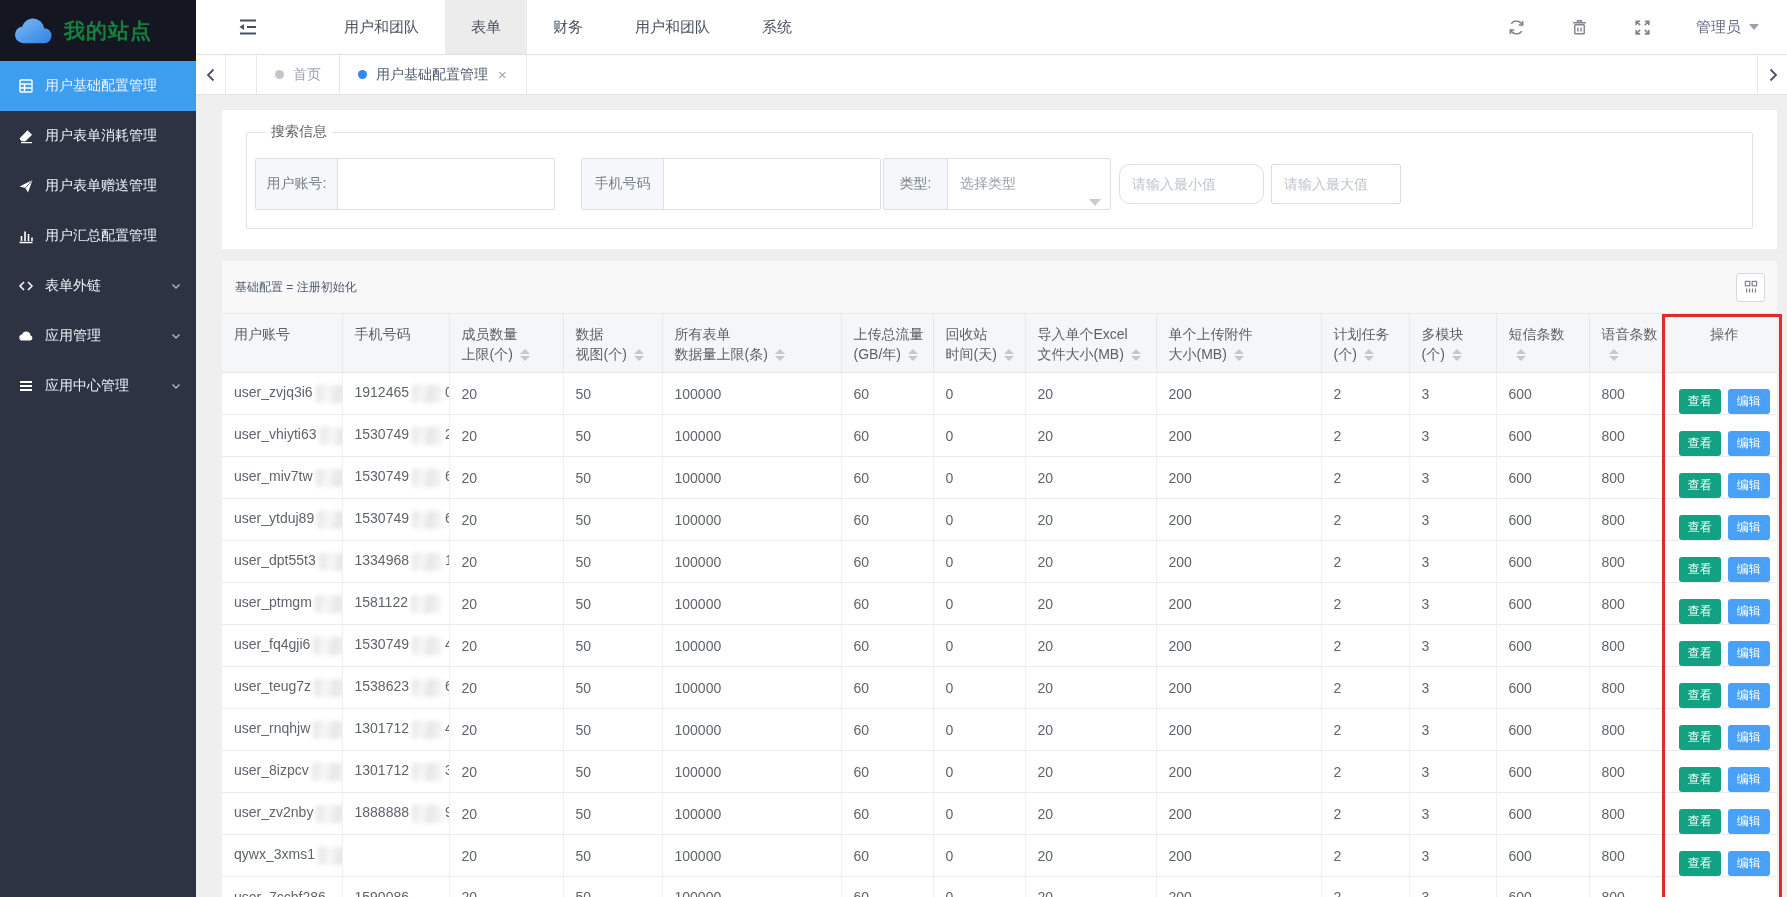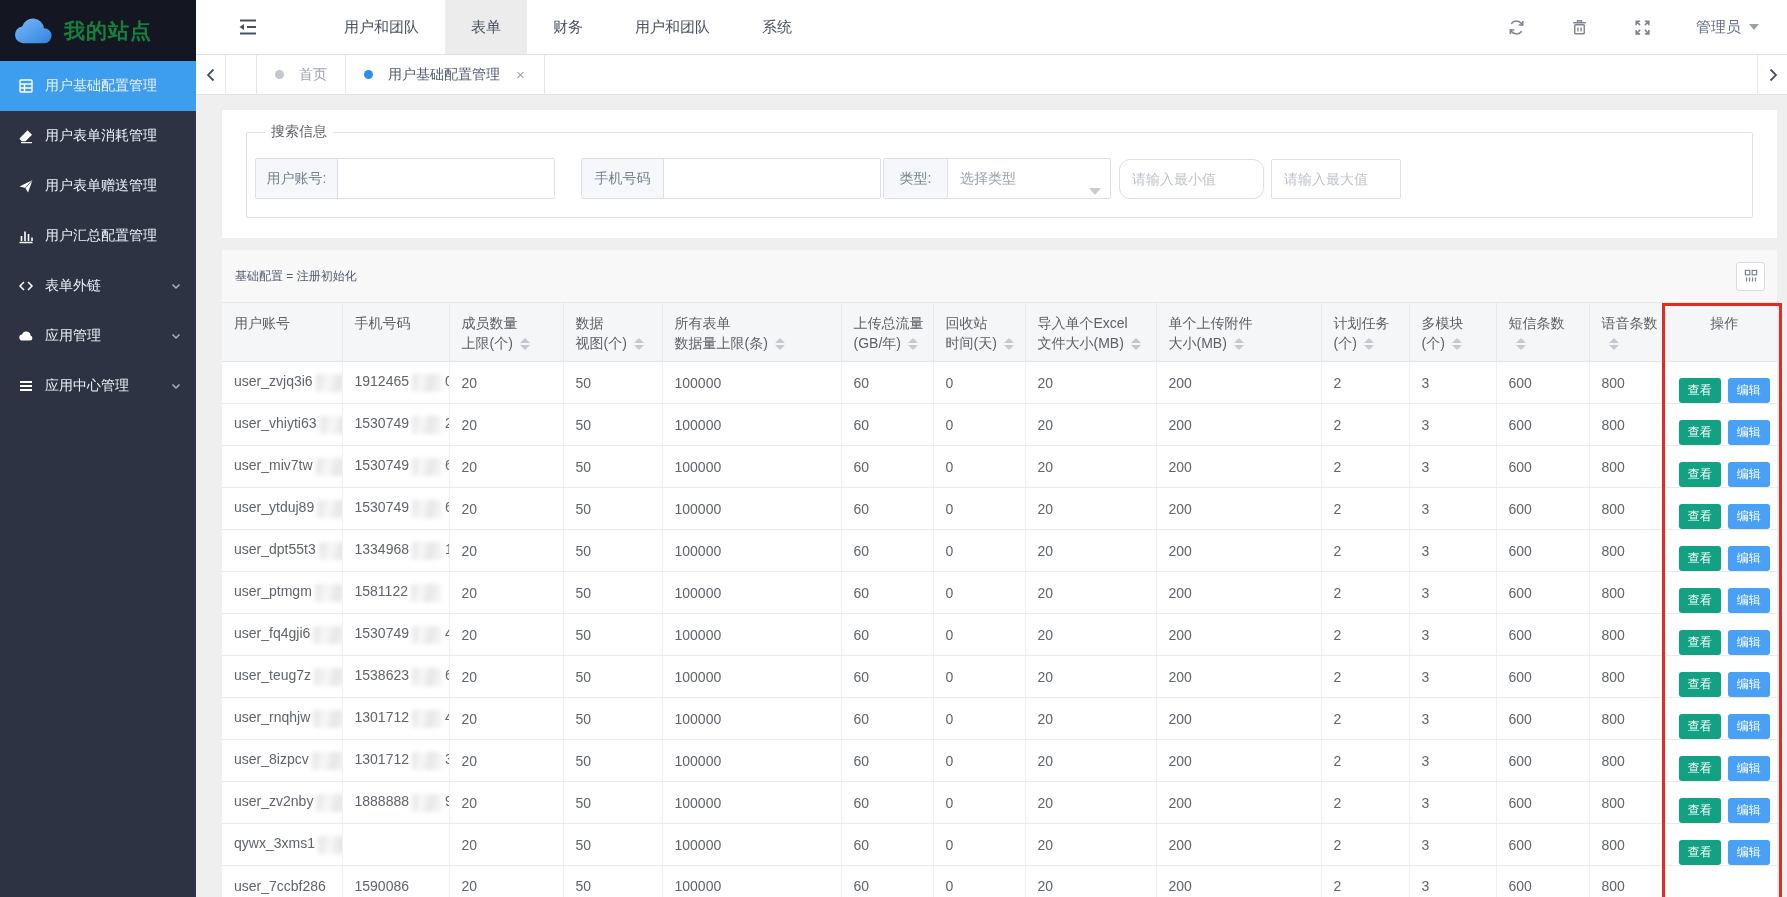--- a/index.html
+++ b/index.html
@@ -28,36 +28,36 @@
   .header-right { margin-left:auto; display:flex; align-items:center; gap:44px; padding-right:28px;text-align:center; }
   .hicon { width:19px; height:19px; cursor:pointer; }
   .user-menu { display:flex; align-items:center; gap:8px; color:#657084; font-size:15px; cursor:pointer; }
   .caret-down-solid { width:0; height:0; border-left:5px solid transparent; border-right:5px solid transparent; border-top:6px solid #9aa1ad; }
 
   
   .tabbar { height:41px; background:#fff; border-top:1px solid #f0f0f0; border-bottom:1px solid #e2e2e2; display:flex; align-items:stretch; flex:none; position:relative; z-index:2; }
   .tab-scroll { width:30px; display:flex; align-items:center; justify-content:center; cursor:pointer; color:#495060; }
   .tab-scroll.left { border-right:1px solid #e8e8e8; }
   .tab-scroll.right { border-left:1px solid #e8e8e8; margin-left:auto; }
-  .tab { display:flex; align-items:center; gap:15px; padding:0 18px; border-right:1px solid #e8e8e8; cursor:pointer; }
+  .tab { display:flex; align-items:center; gap:9px; padding:0 18px; border-right:1px solid #e8e8e8; cursor:pointer; }
   .tab.first { margin-left:30px; border-left:1px solid #e8e8e8; }
   .tab-dot { width:9px; height:9px; border-radius:50%; background:#c2c6cd; flex:none; }
   .tab.active .tab-dot { background:#2d8cf0; }
   .tab-label { color:#9ea3ad; font-size:14px; }
   .tab.active .tab-label { color:#515a6e; }
   .tab-close { color:#9ea3ad; font-size:15px; line-height:1; cursor:pointer; padding:0 1px; }
 
   
   .content { flex:1; padding:15px 10px 0 26px; overflow:hidden; }
 
   .search-card { background:#fff; padding:13px 24px 20px; }
   fieldset.search-fs { border:1px solid #e2e2e2; border-radius:2px; padding:17px 8px 18px; }
   fieldset.search-fs legend { font-size:14px; color:#606266; padding:0 6px; margin-left:10px; }
   .search-row { display:flex; align-items:center; }
-  .input-group { display:flex; height:41px; border:1px solid #dcdfe6; border-radius:2px; background:#fff; }
+  .input-group { display:flex; height:52px; border:1px solid #dcdfe6; border-radius:2px; background:#fff; }
   .ig-label { background:#f5f7fa; border-right:1px solid #dcdfe6; display:flex; align-items:center; justify-content:center; color:#76808f; font-size:14px; flex:none; }
   .ig-input { border:none; outline:none; padding:0 12px; font-size:14px; color:#515a6e; min-width:0; background:#fff; }
   .ig-select { position:relative; display:flex; align-items:center; padding:0 26px 0 12px; color:#9aa0aa; font-size:14px; cursor:pointer; }
   .select-caret { position:absolute; right:9px; bottom:3px; width:0; height:0; border-left:6px solid transparent; border-right:6px solid transparent; border-top:7px solid #c8cbd1; }
   .lone-input { height:40px; border:1px solid #dcdfe6; border-radius:2px; padding:0 12px; font-size:14px; color:#515a6e; outline:none; }
   .lone-input::placeholder, .ig-input::placeholder { color:#bfc3cb; }
   .btn-row { display:flex; gap:15px; margin-top:14px; }
   .btn { height:36px; background:#fff; border:1px solid #d7dae0; border-radius:2px; font-size:14px; color:#515a6e; display:flex; align-items:center; gap:7px; padding:0 17px; cursor:pointer; letter-spacing:2px; }
 
   

